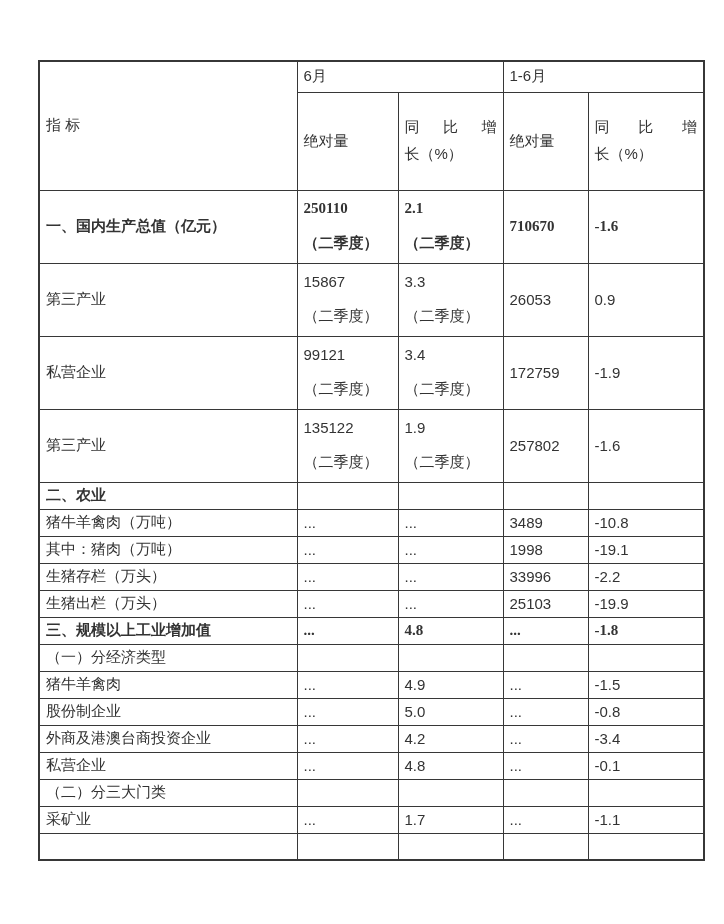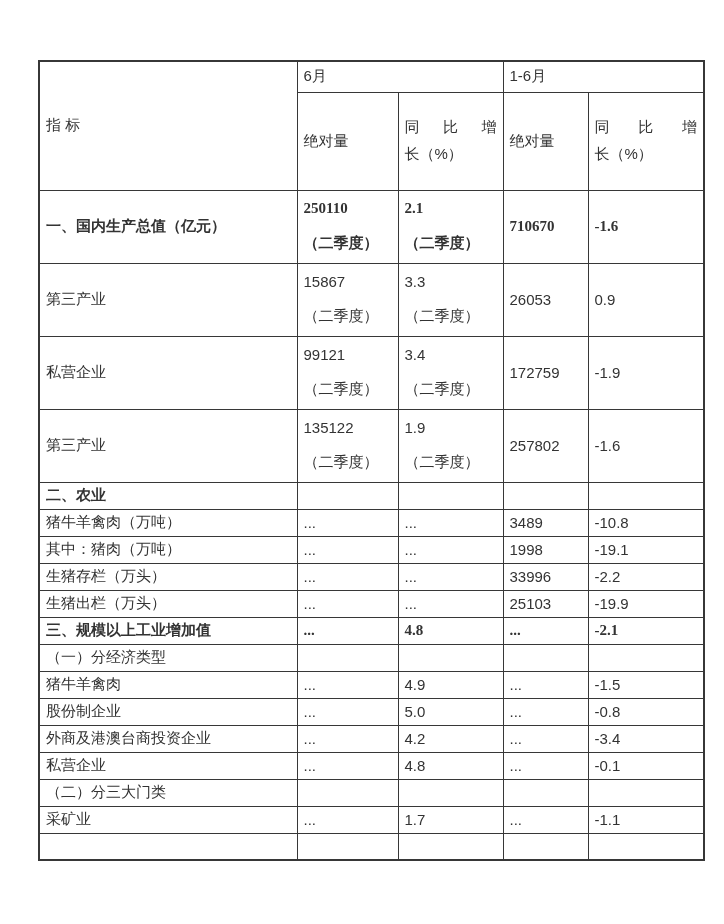--- a/index.html
+++ b/index.html
@@ -174,21 +174,21 @@
           <td>...</td>
           <td>...</td>
           <td>25103</td>
           <td>-19.9</td>
         </tr>
         <tr class="short bold">
           <td>三、规模以上工业增加值</td>
           <td>...</td>
           <td>4.8</td>
           <td>...</td>
-          <td>-2.1</td>
+          <td>-1.8</td>
         </tr>
         <tr class="short">
           <td>（一）分经济类型</td>
           <td></td>
           <td></td>
           <td></td>
           <td></td>
         </tr>
         <tr class="short">
           <td>猪牛羊禽肉</td>

